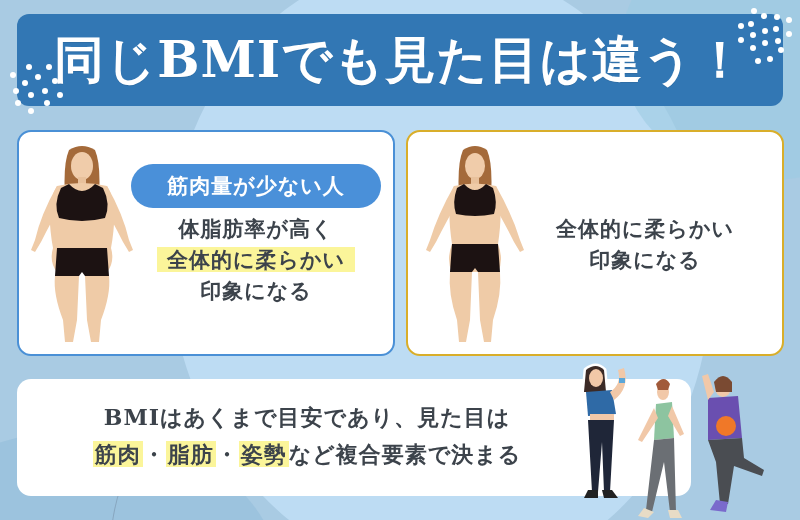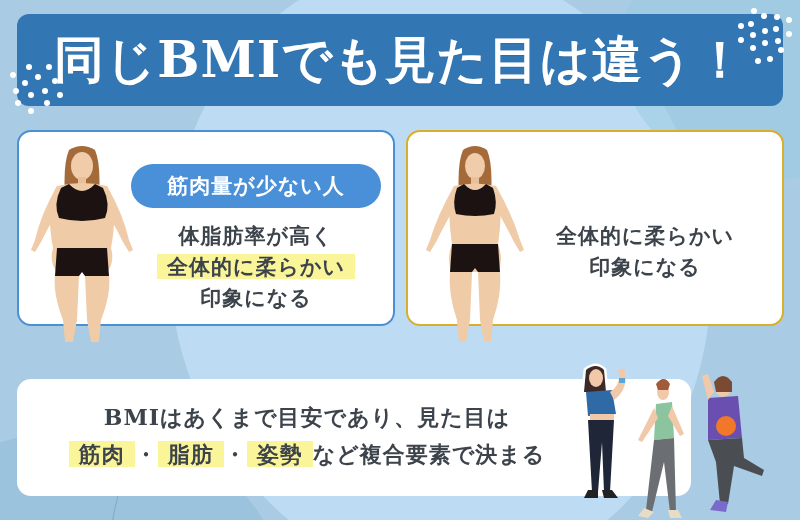--- a/index.html
+++ b/index.html
@@ -22,53 +22,53 @@
       display: flex; align-items: center; justify-content: center;
     }
     .header-title {
       color: #ffffff; font-size: 50px; font-weight: bold; letter-spacing: 1px;
       text-shadow: 0 1px 0 rgba(0,0,0,.08);
     }
     .dots { position: absolute; }
     .dot { position: absolute; width: 6px; height: 6px; border-radius: 50%; background: #ffffff; }
 
     .card {
-      position: absolute; top: 130px; height: 196px; background: #ffffff;
+      position: absolute; top: 130px; height: 226px; background: #ffffff;
       border-radius: 14px; border: 2.5px solid;
     }
     .card-left { left: 17px; width: 378px; border-color: #4a90d6; }
     .card-right { left: 406px; width: 378px; border-color: #d9ae2a; }
 
     .figure { position: absolute; top: 12px; width: 110px; height: 205px; }
 
     .pill {
       position: absolute; top: 32px; height: 44px; border-radius: 22px;
       display: flex; align-items: center; justify-content: center;
       color: #ffffff; font-size: 21px; font-weight: bold; letter-spacing: 1px;
     }
     .card-left .pill { left: 112px; width: 250px; background: #4a90d9; }
     .card-right .pill { left: 112px; width: 252px; background: #e0a80e; }
 
     .desc {
-      position: absolute; top: 88px; left: 112px; width: 250px;
+      position: absolute; top: 81px; left: 112px; width: 250px;
       text-align: center; color: #3c434b; font-size: 21px; font-weight: bold;
       line-height: 31px; letter-spacing: 1px;
     }
     .hl { background: #fbf59a; padding: 0 10px; }
 
     .bottom {
       position: absolute; left: 17px; top: 379px; width: 674px; height: 117px;
       background: #ffffff; border-radius: 14px;
     }
     .bottom-text {
       position: absolute; left: 40px; top: 20px; width: 500px;
       color: #3c434b; font-size: 22px; font-weight: bold; line-height: 37px;
       text-align: center; letter-spacing: 1px;
     }
-    .bottom-text .hl { padding: 0 10px; }
+    .bottom-text .hl { padding: 0 2px; }
     .people { position: absolute; left: 568px; top: 362px; width: 200px; height: 158px; }
   </style>
 </head>
 <body>
 
 <div class="bg-shape bg1"></div>
 <div class="bg-shape bg2"></div>
 <div class="bg-shape bg3"></div>
 <div class="bg-line bgl1"></div>
 

